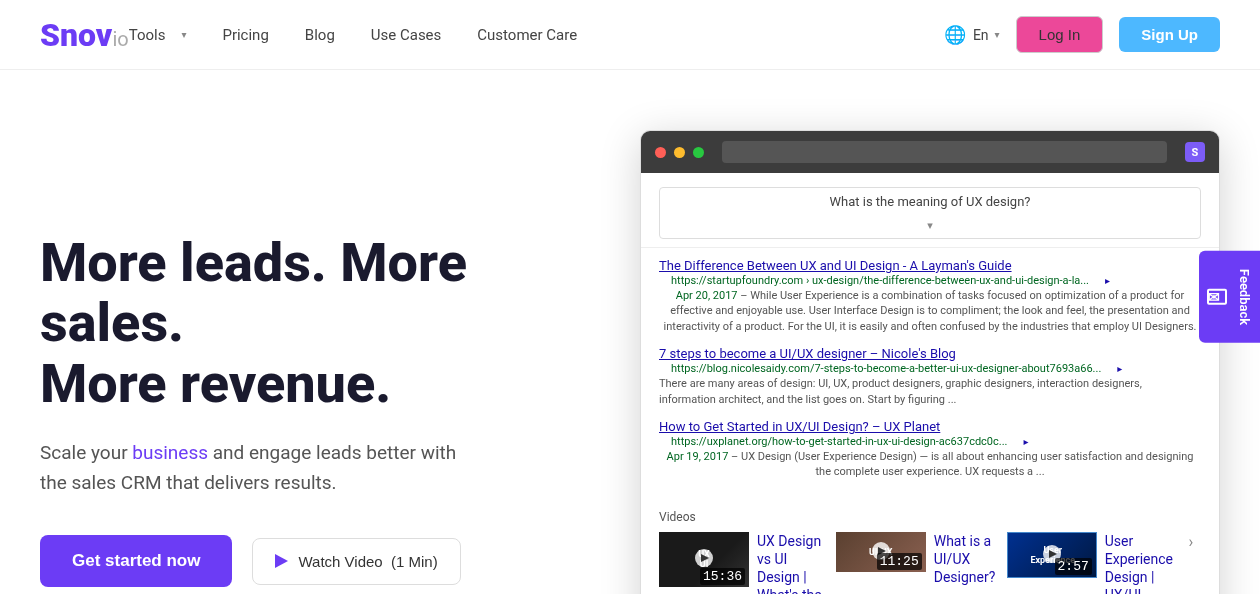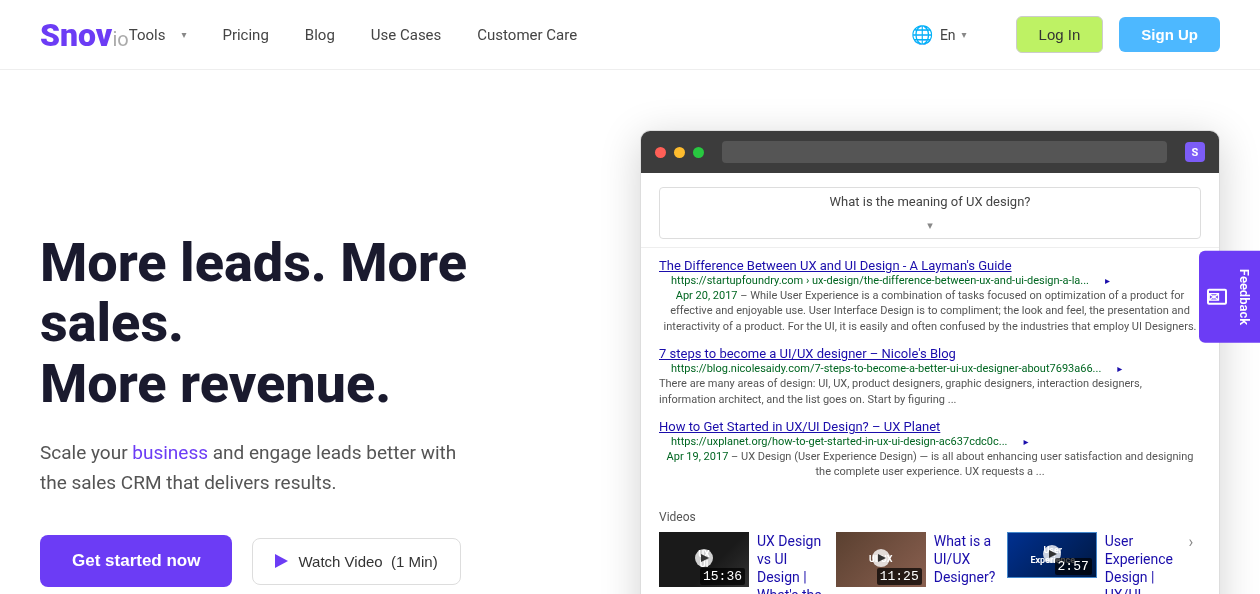--- a/index.html
+++ b/index.html
@@ -21,21 +21,21 @@
     }
     .chevron { font-size: 10px; color: #888; }
     .nav-right { display: flex; align-items: center; gap: 16px; }
     .lang-selector {
       display: flex; align-items: center; gap: 6px;
       font-size: 14px; color: #444; cursor: pointer;
     }
     .globe-icon { font-size: 18px; color: #666; }
     .btn-login {
       padding: 9px 22px; border: 1.5px solid #ccc; border-radius: 6px;
-      background: #bef264; color: #333; font-size: 15px; cursor: pointer; margin-left: 33px;
+      background: #ec4899; color: #333; font-size: 15px; cursor: pointer;
     }
     .btn-signup {
       padding: 9px 22px; border-radius: 6px;
       background: #4db8ff; color: #fff; font-size: 15px;
       font-weight: 600; cursor: pointer; border: none;
     }
 
     
     .hero {
       display: flex; align-items: center;
@@ -285,21 +285,21 @@
                 <span style="color:#fff;font-size:9px;font-weight:700;text-align:center;padding:4px;">UX<br>UI</span>
               </div>
               <div class="video-play">
                 <div class="video-play-tri"></div>
               </div>
               <div class="video-duration">15:36</div>
             </div>
             <div class="video-info" style="width:90px;">UX Design vs UI Design | What's the Difference? Which one is right for</div>
 
             <div class="video-thumb" style="background:#5a4030;">
-              <div style="width:90px;height:55px;background:linear-gradient(135deg,#5a4030,#8a6050);display:flex;align-items:center;justify-content:center;">
+              <div style="width:90px;height:40px;background:linear-gradient(135deg,#5a4030,#8a6050);display:flex;align-items:center;justify-content:center;">
                 <span style="color:#fff;font-size:9px;font-weight:700;">UI/UX</span>
               </div>
               <div class="video-play">
                 <div class="video-play-tri"></div>
               </div>
               <div class="video-duration">11:25</div>
             </div>
             <div class="video-info" style="width:90px;">What is a UI/UX Designer?</div>
 
             <div class="video-thumb" style="background:#002060;border:1px solid #4488cc;">

